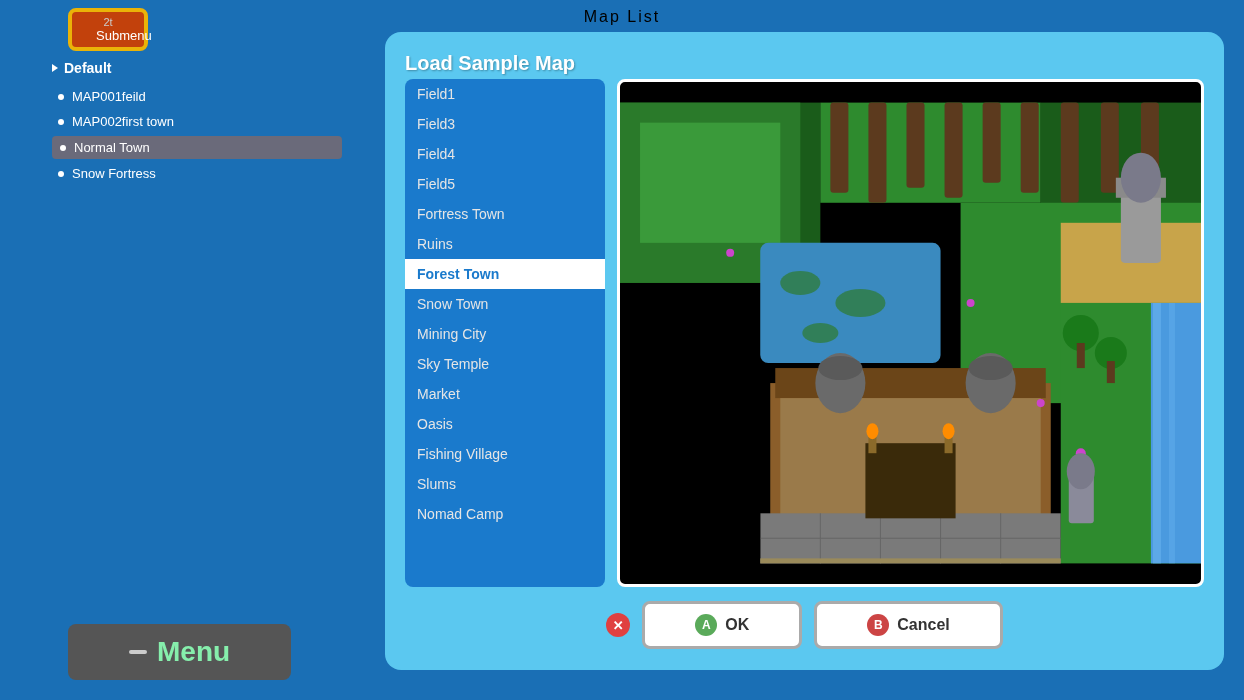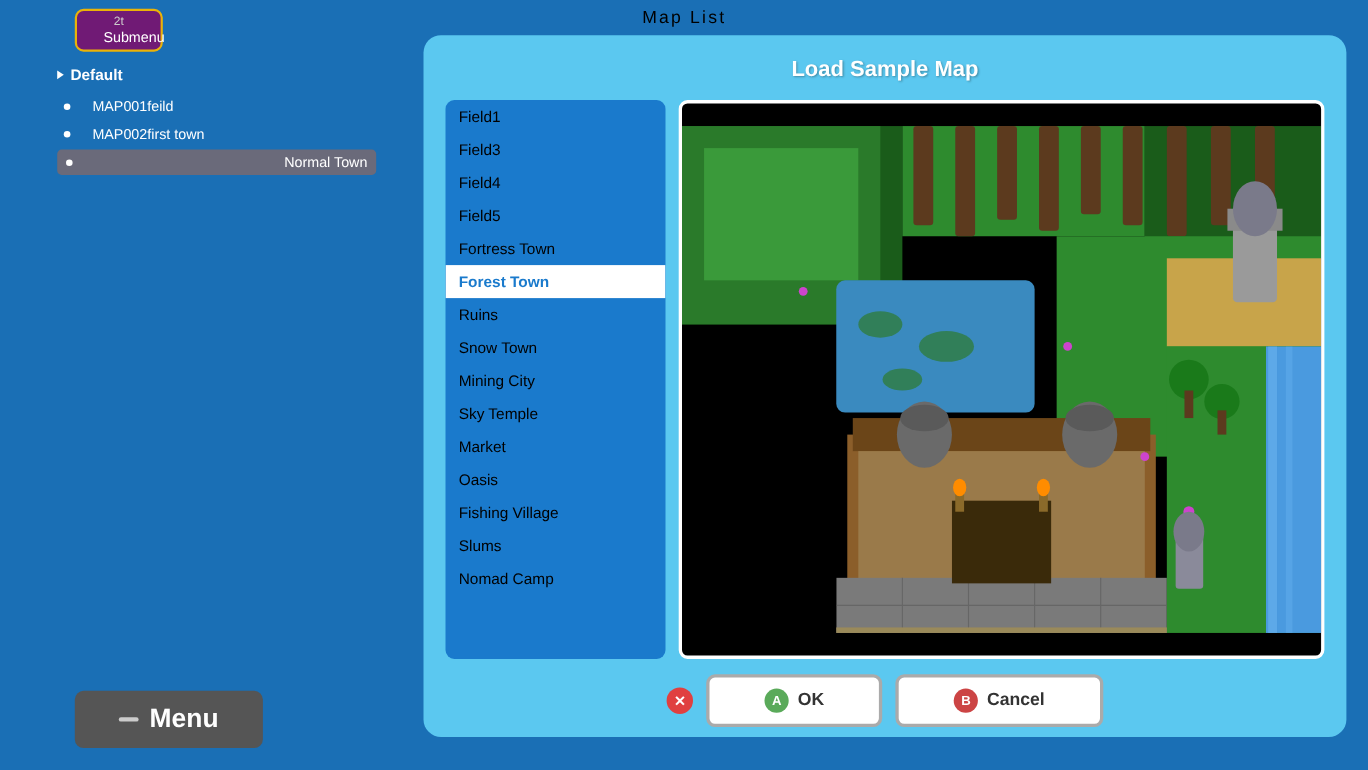--- a/index.html
+++ b/index.html
@@ -17,22 +17,22 @@
       position: absolute;
       inset: 0;
       background: #1a6fb5;
     }
 
     
     .submenu-btn {
       position: absolute;
       top: 8px;
       left: 68px;
-      background: #701a75;
-      border: 2px solid #eab308;
+      background: #c2410c;
+      border: 4px solid #eab308;
       border-radius: 8px;
       color: #fff;
       padding: 4px 24px;
       font-size: 13px;
       text-align: center;
       cursor: pointer;
       width: 80px;
     }
     .submenu-btn .icon-num {
       font-size: 11px;
@@ -62,50 +62,49 @@
       border-top: 4px solid transparent;
       border-bottom: 4px solid transparent;
       display: inline-block;
     }
     .sidebar-items {
       list-style: none;
     }
     .sidebar-item {
       display: flex;
       align-items: center;
-      gap: 20px;
+      gap: 8px;
       color: #fff;
       font-size: 13px;
       padding: 3px 6px;
       margin-bottom: 4px;
       cursor: pointer;
     }
     .sidebar-item .dot {
       width: 6px; height: 6px;
       background: #fff;
       border-radius: 50%;
     }
     .sidebar-item.active {
       background: #6a6a7a;
       border-radius: 4px;
       padding: 4px 8px;
-      justify-content: space-between;
     }
 
     
     .menu-btn {
       position: absolute;
       bottom: 20px;
       left: 68px;
       background: #555;
       border-radius: 8px;
-      color: #ffffff;
-      font-size: 24px;
-      font-weight: bold;
-      padding: 12px 40px;
+      color: #86efac;
+      font-size: 28px;
+      font-weight: bold;
+      padding: 12px 61px;
       display: flex;
       align-items: center;
       gap: 10px;
     }
     .menu-minus {
       width: 18px; height: 4px;
       background: #ccc;
       border-radius: 2px;
     }
 
@@ -114,25 +113,24 @@
       position: absolute;
       top: 32px;
       left: 385px;
       right: 20px;
       bottom: 30px;
       background: #5bc8f0;
       border-radius: 16px;
       padding: 20px;
     }
     .dialog-title {
-      text-align: center;
       font-size: 20px;
       font-weight: bold;
       color: #fff;
-      margin-bottom: 16px;
+      margin-bottom: 4px;
       text-shadow: 1px 1px 2px rgba(0,0,0,0.3);
     }
 
     
     .dialog-content {
       display: flex;
       gap: 12px;
       height: calc(100% - 90px);
     }
 
@@ -148,21 +146,21 @@
       list-style: none;
       overflow-y: auto;
       height: 100%;
     }
     .map-list::-webkit-scrollbar { width: 8px; }
     .map-list::-webkit-scrollbar-track { background: #1a7acc; }
     .map-list::-webkit-scrollbar-thumb { background: #4499cc; border-radius: 4px; }
 
     .map-list-item {
       padding: 7px 12px;
-      color: #000000;
+      color: #e5e5e5;
       font-size: 14px;
       cursor: pointer;
       white-space: nowrap;
     }
     .map-list-item.selected {
       background: #fff;
       color: #1a7acc;
       font-weight: bold;
     }
 
@@ -267,42 +265,46 @@
       <span>MAP001feild</span>
     </li>
     <li class="sidebar-item">
       <span class="dot"></span>
       <span>MAP002first town</span>
     </li>
     <li class="sidebar-item active">
       <span class="dot"></span>
       <span>Normal Town</span>
     </li>
+    <li class="sidebar-item">
+      <span class="dot"></span>
+      <span>Snow Fortress</span>
+    </li>
   </ul>
 </div>
 
 <div class="menu-btn">
   <div class="menu-minus"></div>
   <span>Menu</span>
 </div>
 
 <div class="dialog">
   <div class="dialog-title">Load Sample Map</div>
 
   <div class="dialog-content">
 
     <div class="map-list-container">
       <ul class="map-list">
         <li class="map-list-item">Field1</li>
         <li class="map-list-item">Field3</li>
         <li class="map-list-item">Field4</li>
         <li class="map-list-item">Field5</li>
         <li class="map-list-item">Fortress Town</li>
+        <li class="map-list-item">Ruins</li>
         <li class="map-list-item selected">Forest Town</li>
-        <li class="map-list-item">Ruins</li>
         <li class="map-list-item">Snow Town</li>
         <li class="map-list-item">Mining City</li>
         <li class="map-list-item">Sky Temple</li>
         <li class="map-list-item">Market</li>
         <li class="map-list-item">Oasis</li>
         <li class="map-list-item">Fishing Village</li>
         <li class="map-list-item">Slums</li>
         <li class="map-list-item">Nomad Camp</li>
       </ul>
     </div>

